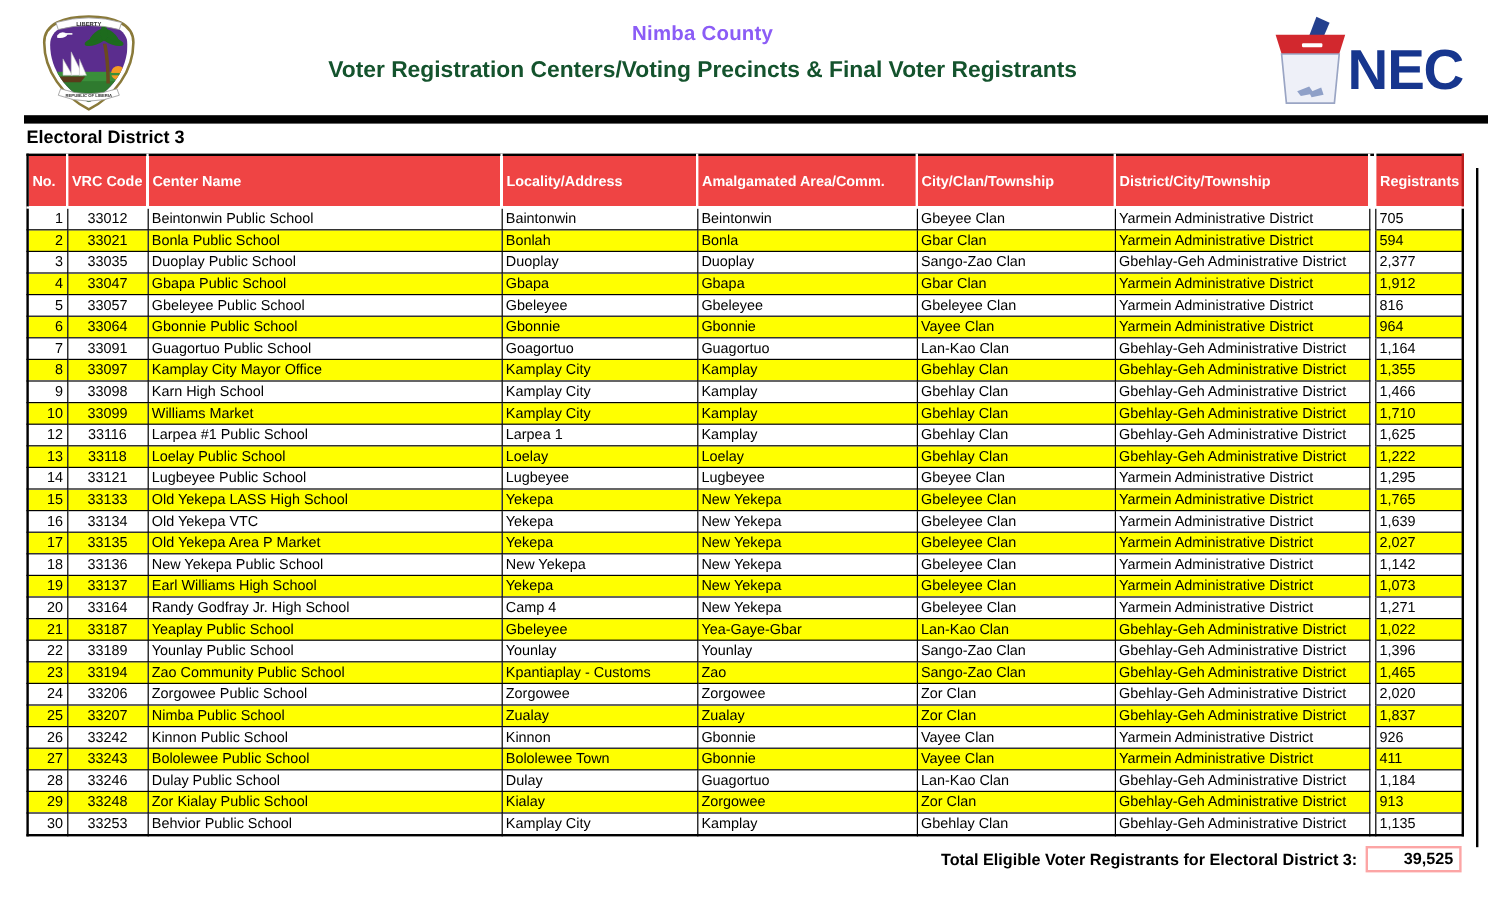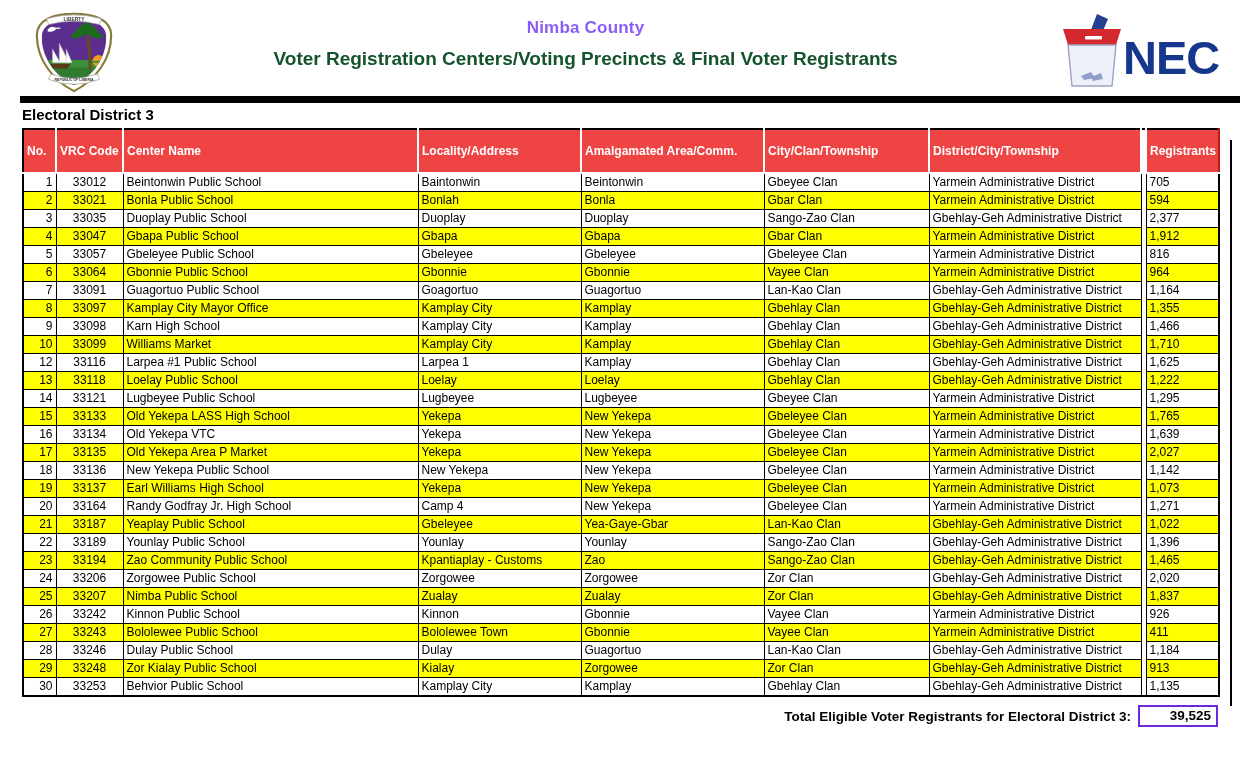--- a/index.html
+++ b/index.html
@@ -35,21 +35,21 @@
   }
   .c-no { text-align:right; }
   .c-code { text-align:center; }
   .c-name,.c-loc,.c-amalg,.c-city,.c-district { text-align:left; }
   .c-reg { text-align:left; padding-right:5px !important; }
   table.vtable { border:2px solid #000; }
   
   .footer { display:flex; justify-content:flex-end; align-items:center; margin:8px 22px 0 0; }
   .footer-label { font-size:13.5px; font-weight:bold; margin-right:7px; }
   .total-box {
-    width:80px; height:22px; border:2px solid #6d28d9; font-size:13.5px; font-weight:bold;
+    width:80px; height:22px; border:2px solid #fca5a5; font-size:13.5px; font-weight:bold;
     text-align:right; line-height:18px; padding:0 5px;
   }
   .right-rule { position:absolute; left:1230px; top:140px; width:2px; height:566px; background:#000; }
 </style>
 </head>
 <body>
 
 <div class="page">
 
   <div class="header">

